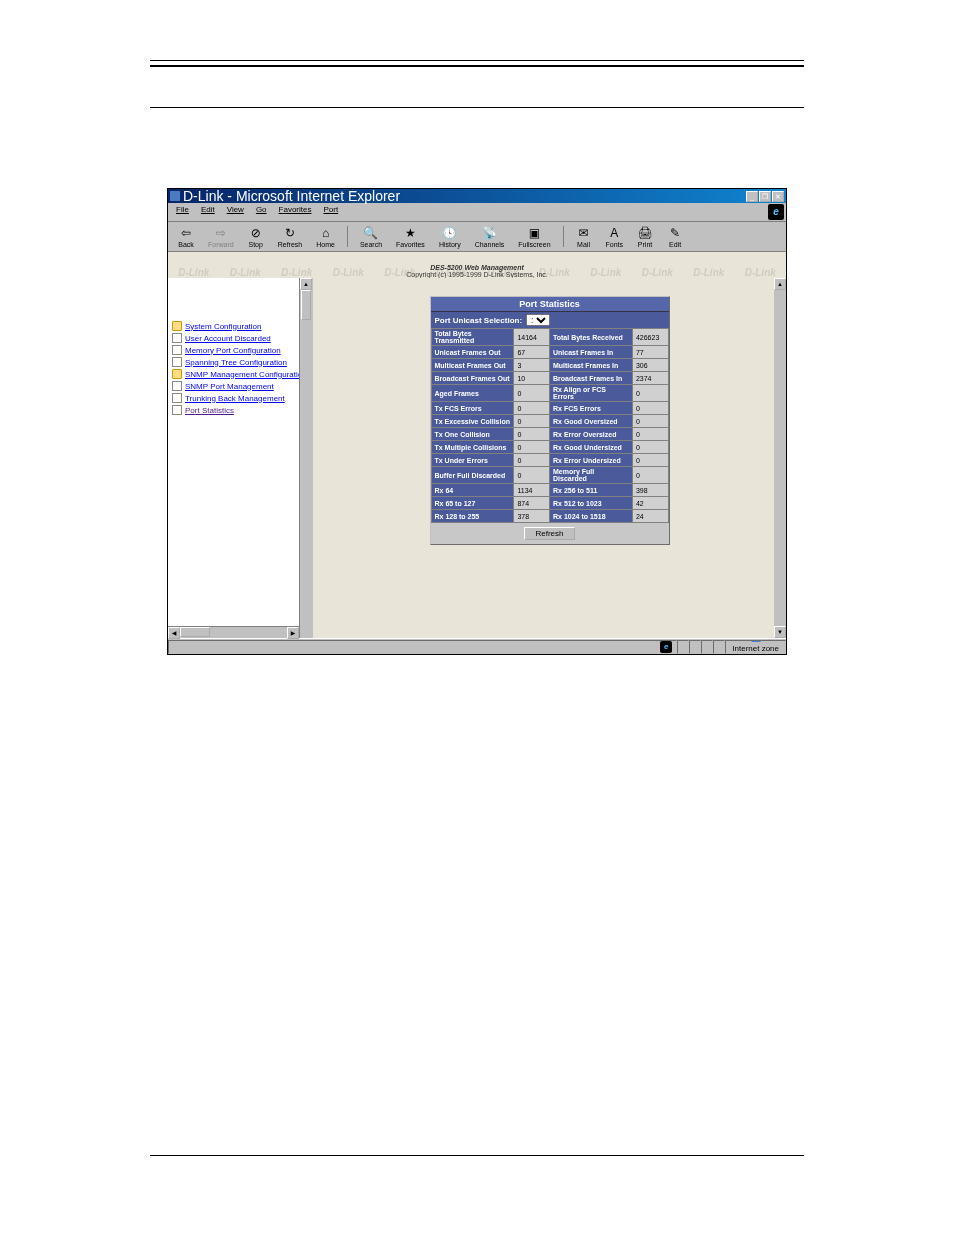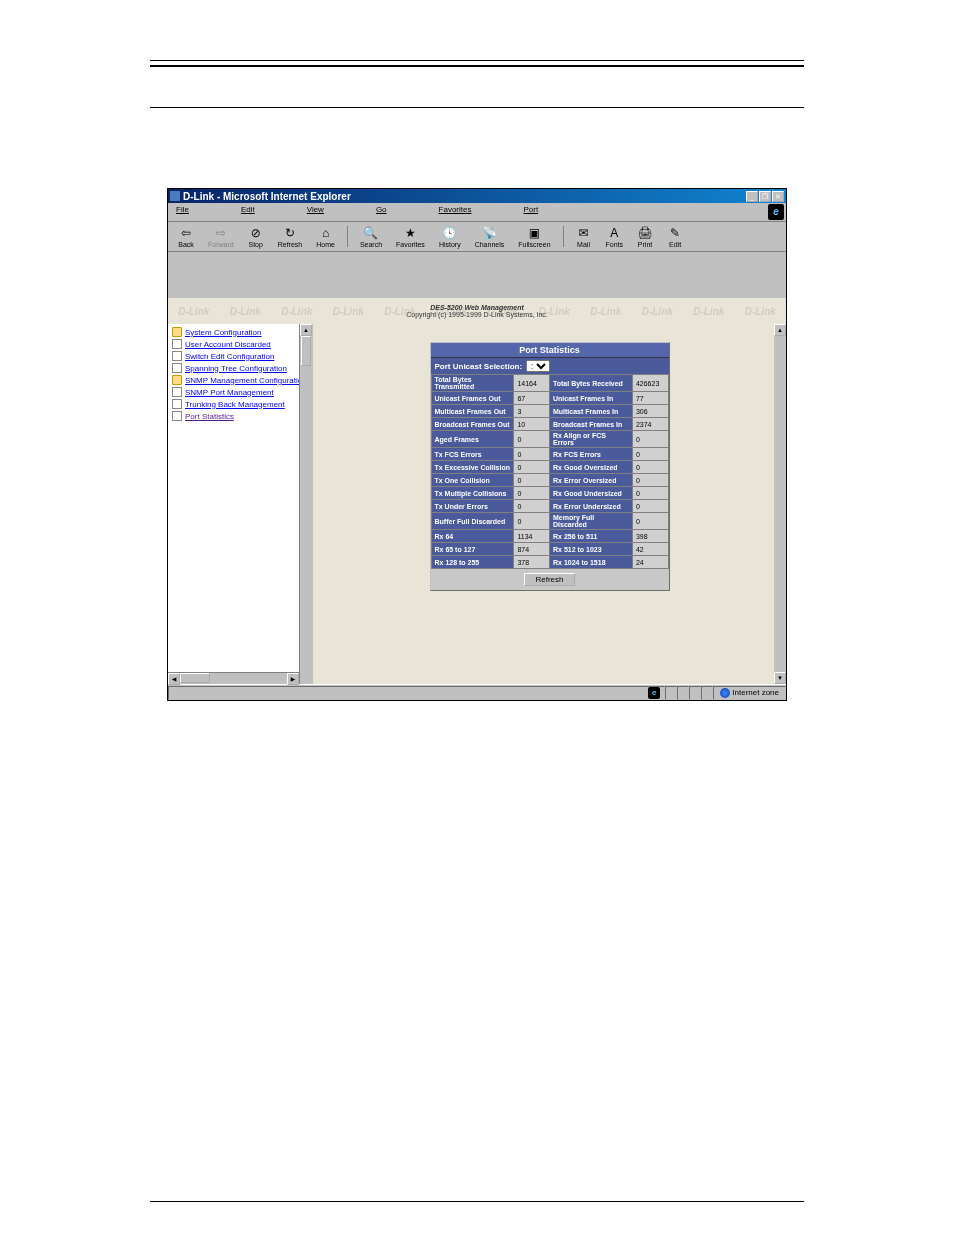--- a/index.html
+++ b/index.html
@@ -11,44 +11,44 @@
   .header-rule2 { border-top: 2px solid #000; margin-bottom: 40px; }
   .header-rule3 { border-top: 1px solid #000; margin-bottom: 80px; }
   
   .footer-rule { border-top: 1px solid #000; margin-top: 40px; }
   
   
   .browser-window { width: 620px; margin: 0 auto; border: 1px solid #000; background: #c0c0c0; font-size: 8px; }
   
   .titlebar { background: linear-gradient(90deg, #082468, #1084d0); color: #fff; display: flex; align-items: center; padding: 1px 2px; height: 14px; }
   .titlebar-icon { width: 10px; height: 10px; background: #4a7bc0; margin-right: 3px; }
-  .titlebar-text { flex: 1; font-weight: bold; font-size: 10px; }
+  .titlebar-text { flex: 1; font-weight: normal; font-size: 14px; }
   .titlebar-buttons { display: flex; gap: 1px; }
   .titlebar-btn { width: 12px; height: 11px; background: #c0c0c0; border: 1px outset #fff; font-size: 7px; text-align: center; line-height: 9px; }
   
-  .menubar { display: flex; background: #c0c0c0; padding: 1px 2px; border-bottom: 1px solid #808080; gap: 40px; }
+  .menubar { display: flex; background: #c0c0c0; padding: 1px 2px; border-bottom: 1px solid #808080; }
   .menubar-item { padding: 1px 6px; font-size: 8px; }
   .menubar-item .underline { text-decoration: underline; }
   .ie-logo { margin-left: auto; width: 16px; height: 16px; background: #000; color: #4ac0ff; font-size: 10px; font-style: italic; font-weight: bold; text-align: center; line-height: 16px; border-radius: 2px; }
   
   .toolbar { display: flex; background: #c0c0c0; padding: 2px 4px; border-bottom: 1px solid #808080; gap: 2px; }
   .toolbar-btn { display: flex; flex-direction: column; align-items: center; padding: 1px 6px; font-size: 7px; color: #000; }
   .toolbar-btn.disabled { color: #808080; }
   .toolbar-icon { width: 16px; height: 16px; display: flex; align-items: center; justify-content: center; font-size: 12px; }
   .toolbar-sep { width: 1px; background: #808080; margin: 2px 4px; }
   
-  .banner { background: #e8e4d8; display: flex; align-items: center; justify-content: center; height: 26px; position: relative; overflow: hidden; margin-top: 46px; }
+  .banner { background: #e8e4d8; display: flex; align-items: flex-end; justify-content: center; height: 26px; position: relative; overflow: hidden; }
   .banner-watermark { position: absolute; width: 100%; display: flex; justify-content: space-around; font-style: italic; color: #d0ccc0; font-size: 10px; font-weight: bold; }
   .banner-text { position: relative; text-align: center; font-size: 7px; color: #333; }
   .banner-text .bold { font-weight: bold; font-style: italic; }
   
   .content-area { display: flex; height: 360px; }
   
   .sidebar { width: 145px; background: #fff; border-right: 2px inset #c0c0c0; position: relative; }
-  .sidebar-inner { padding: 2px; overflow: hidden; }
+  .sidebar-inner { padding: 2px; overflow: hidden; margin-top: 40px; }
   .tree-item { display: flex; align-items: center; padding: 1px 2px; font-size: 8px; color: #0000ee; text-decoration: underline; gap: 3px; white-space: nowrap; }
   .tree-item.visited { color: #551a8b; }
   .tree-icon { width: 10px; height: 10px; flex-shrink: 0; display: inline-flex; align-items: center; justify-content: center; text-decoration: none; color: #000; }
   .folder-icon { background: #ffdd88; border: 1px solid #cc9900; border-radius: 1px; }
   .page-icon { background: #fff; border: 1px solid #888; position: relative; }
   .scroll-v { position: absolute; right: 0; top: 0; bottom: 0; width: 12px; background: #c0c0c0; border-left: 1px solid #808080; }
   .scroll-btn { width: 12px; height: 12px; background: #c0c0c0; border: 1px outset #fff; font-size: 6px; text-align: center; line-height: 10px; }
   .scroll-thumb-v { width: 10px; height: 30px; background: #c0c0c0; border: 1px outset #fff; margin: 0 auto; }
   .scroll-h { position: absolute; left: 0; right: 12px; bottom: 0; height: 12px; background: #c0c0c0; border-top: 1px solid #808080; display: flex; }
   .scroll-thumb-h { height: 10px; width: 30px; background: #c0c0c0; border: 1px outset #fff; }
@@ -66,21 +66,21 @@
   .stats-table .value-cell { background: #d0d0d0; color: #000; width: 15%; }
   
   .refresh-row { background: #c8c8c8; text-align: center; padding: 4px; }
   .refresh-btn { font-size: 8px; padding: 1px 10px; background: #c0c0c0; border: 1px outset #fff; }
   
   .main-scroll-v { position: absolute; right: 0; top: 0; bottom: 0; width: 12px; background: #c0c0c0; }
   
   .statusbar { display: flex; background: #c0c0c0; border-top: 1px solid #fff; height: 16px; align-items: center; font-size: 8px; }
   .status-section { border: 1px inset #c0c0c0; height: 14px; padding: 0 4px; display: flex; align-items: center; }
   .status-main { flex: 1; }
-  .status-zone { display: flex; align-items: center; gap: 2px; padding: 0 6px; }
+  .status-zone { display: flex; align-items: center; gap: 2px; padding: 0 6px; flex-direction: column; }
   .zone-icon { width: 10px; height: 10px; background: radial-gradient(#4488ff, #0044aa); border-radius: 50%; }
 </style>
 </head>
 <body>
 
 <div class="page-container">
   <div class="header-rule"></div>
   <div class="header-rule2"></div>
   <div class="header-rule3"></div>
 
@@ -195,21 +195,21 @@
           <div class="tree-item">
               <span class="tree-icon folder-icon"></span>
               <span>System Configuration</span>
             </div>
           <div class="tree-item">
               <span class="tree-icon page-icon"></span>
               <span>User Account Discarded</span>
             </div>
           <div class="tree-item">
               <span class="tree-icon page-icon"></span>
-              <span>Switch Edit Configuration</span>
+              <span>Memory Port Configuration</span>
             </div>
           <div class="tree-item">
               <span class="tree-icon page-icon"></span>
               <span>Spanning Tree Configuration</span>
             </div>
           <div class="tree-item">
               <span class="tree-icon folder-icon"></span>
               <span>SNMP Management Configuration</span>
             </div>
           <div class="tree-item">

